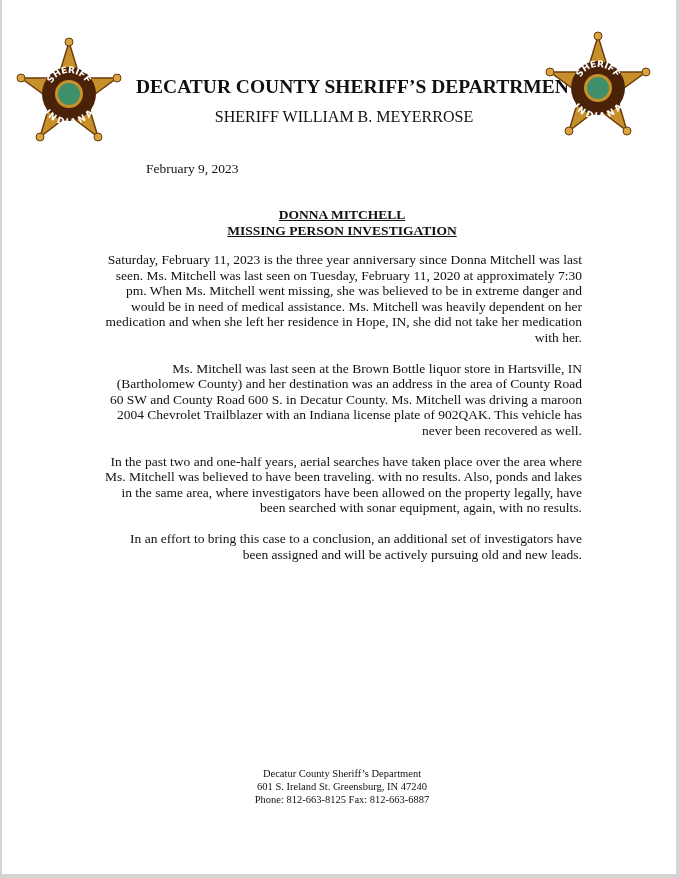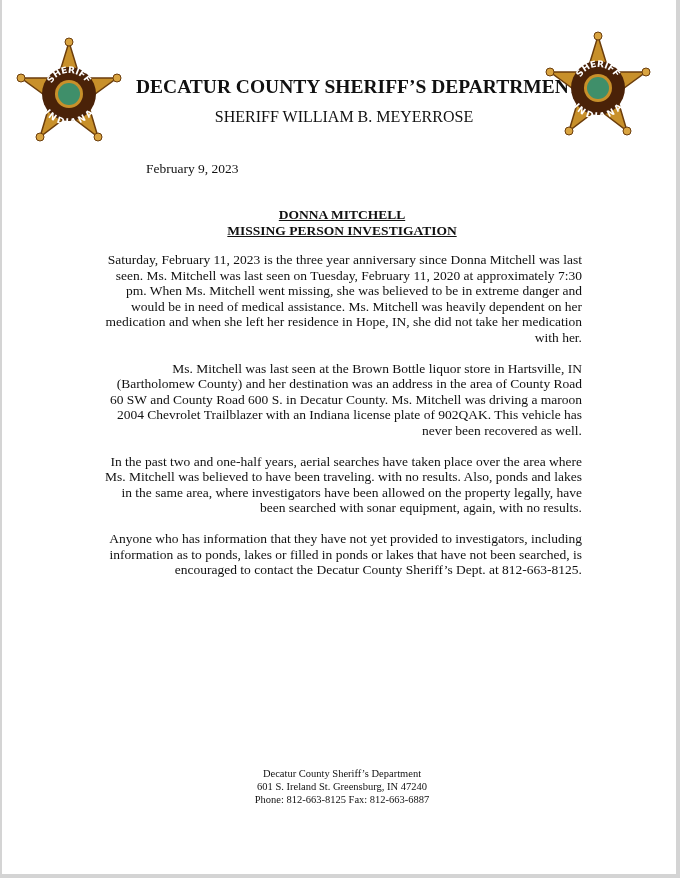--- a/index.html
+++ b/index.html
@@ -90,21 +90,21 @@
 
   <div class="title-block">
     <div>DONNA MITCHELL</div>
     <div>MISSING PERSON INVESTIGATION</div>
   </div>
 
   <div class="body">
     <p>Saturday, February 11, 2023 is the three year anniversary since Donna Mitchell was last seen.  Ms. Mitchell was last seen on Tuesday, February 11, 2020 at approximately 7:30 pm.  When Ms. Mitchell went missing, she was believed to be in extreme danger and would be in need of medical assistance.  Ms. Mitchell was heavily dependent on her medication and when she left her residence in Hope, IN, she did not take her medication with her.</p>
     <p>Ms. Mitchell was last seen at the Brown Bottle liquor store in Hartsville, IN (Bartholomew County) and her destination was an address in the area of County Road 60 SW and County Road 600 S. in Decatur County.  Ms. Mitchell was driving a maroon 2004 Chevrolet Trailblazer with an Indiana license plate of 902QAK.  This vehicle has never been recovered as well.</p>
     <p>In the past two and one-half years, aerial searches have taken place over the area where Ms. Mitchell was believed to have been traveling. with no results.  Also, ponds and lakes in the same area, where investigators have been allowed on the property legally, have been searched with sonar equipment, again, with no results.</p>
-    <p>Anyone who has information that they have not yet provided to investigators, including information as to ponds, lakes or filled in ponds or lakes that have not been searched, is encouraged to contact the Decatur County Sheriff’s Dept. at 812-663-8125.</p>
+    <p>In an effort to bring this case to a conclusion, an additional set of investigators have been assigned and will be actively pursuing old and new leads.</p>
   </div>
 
   <div class="footer">
     <div>Decatur County Sheriff’s Department</div>
     <div>601 S. Ireland St. Greensburg, IN 47240</div>
     <div>Phone: 812-663-8125 Fax: 812-663-6887</div>
   </div>
 </div>
 
 </body></html>

